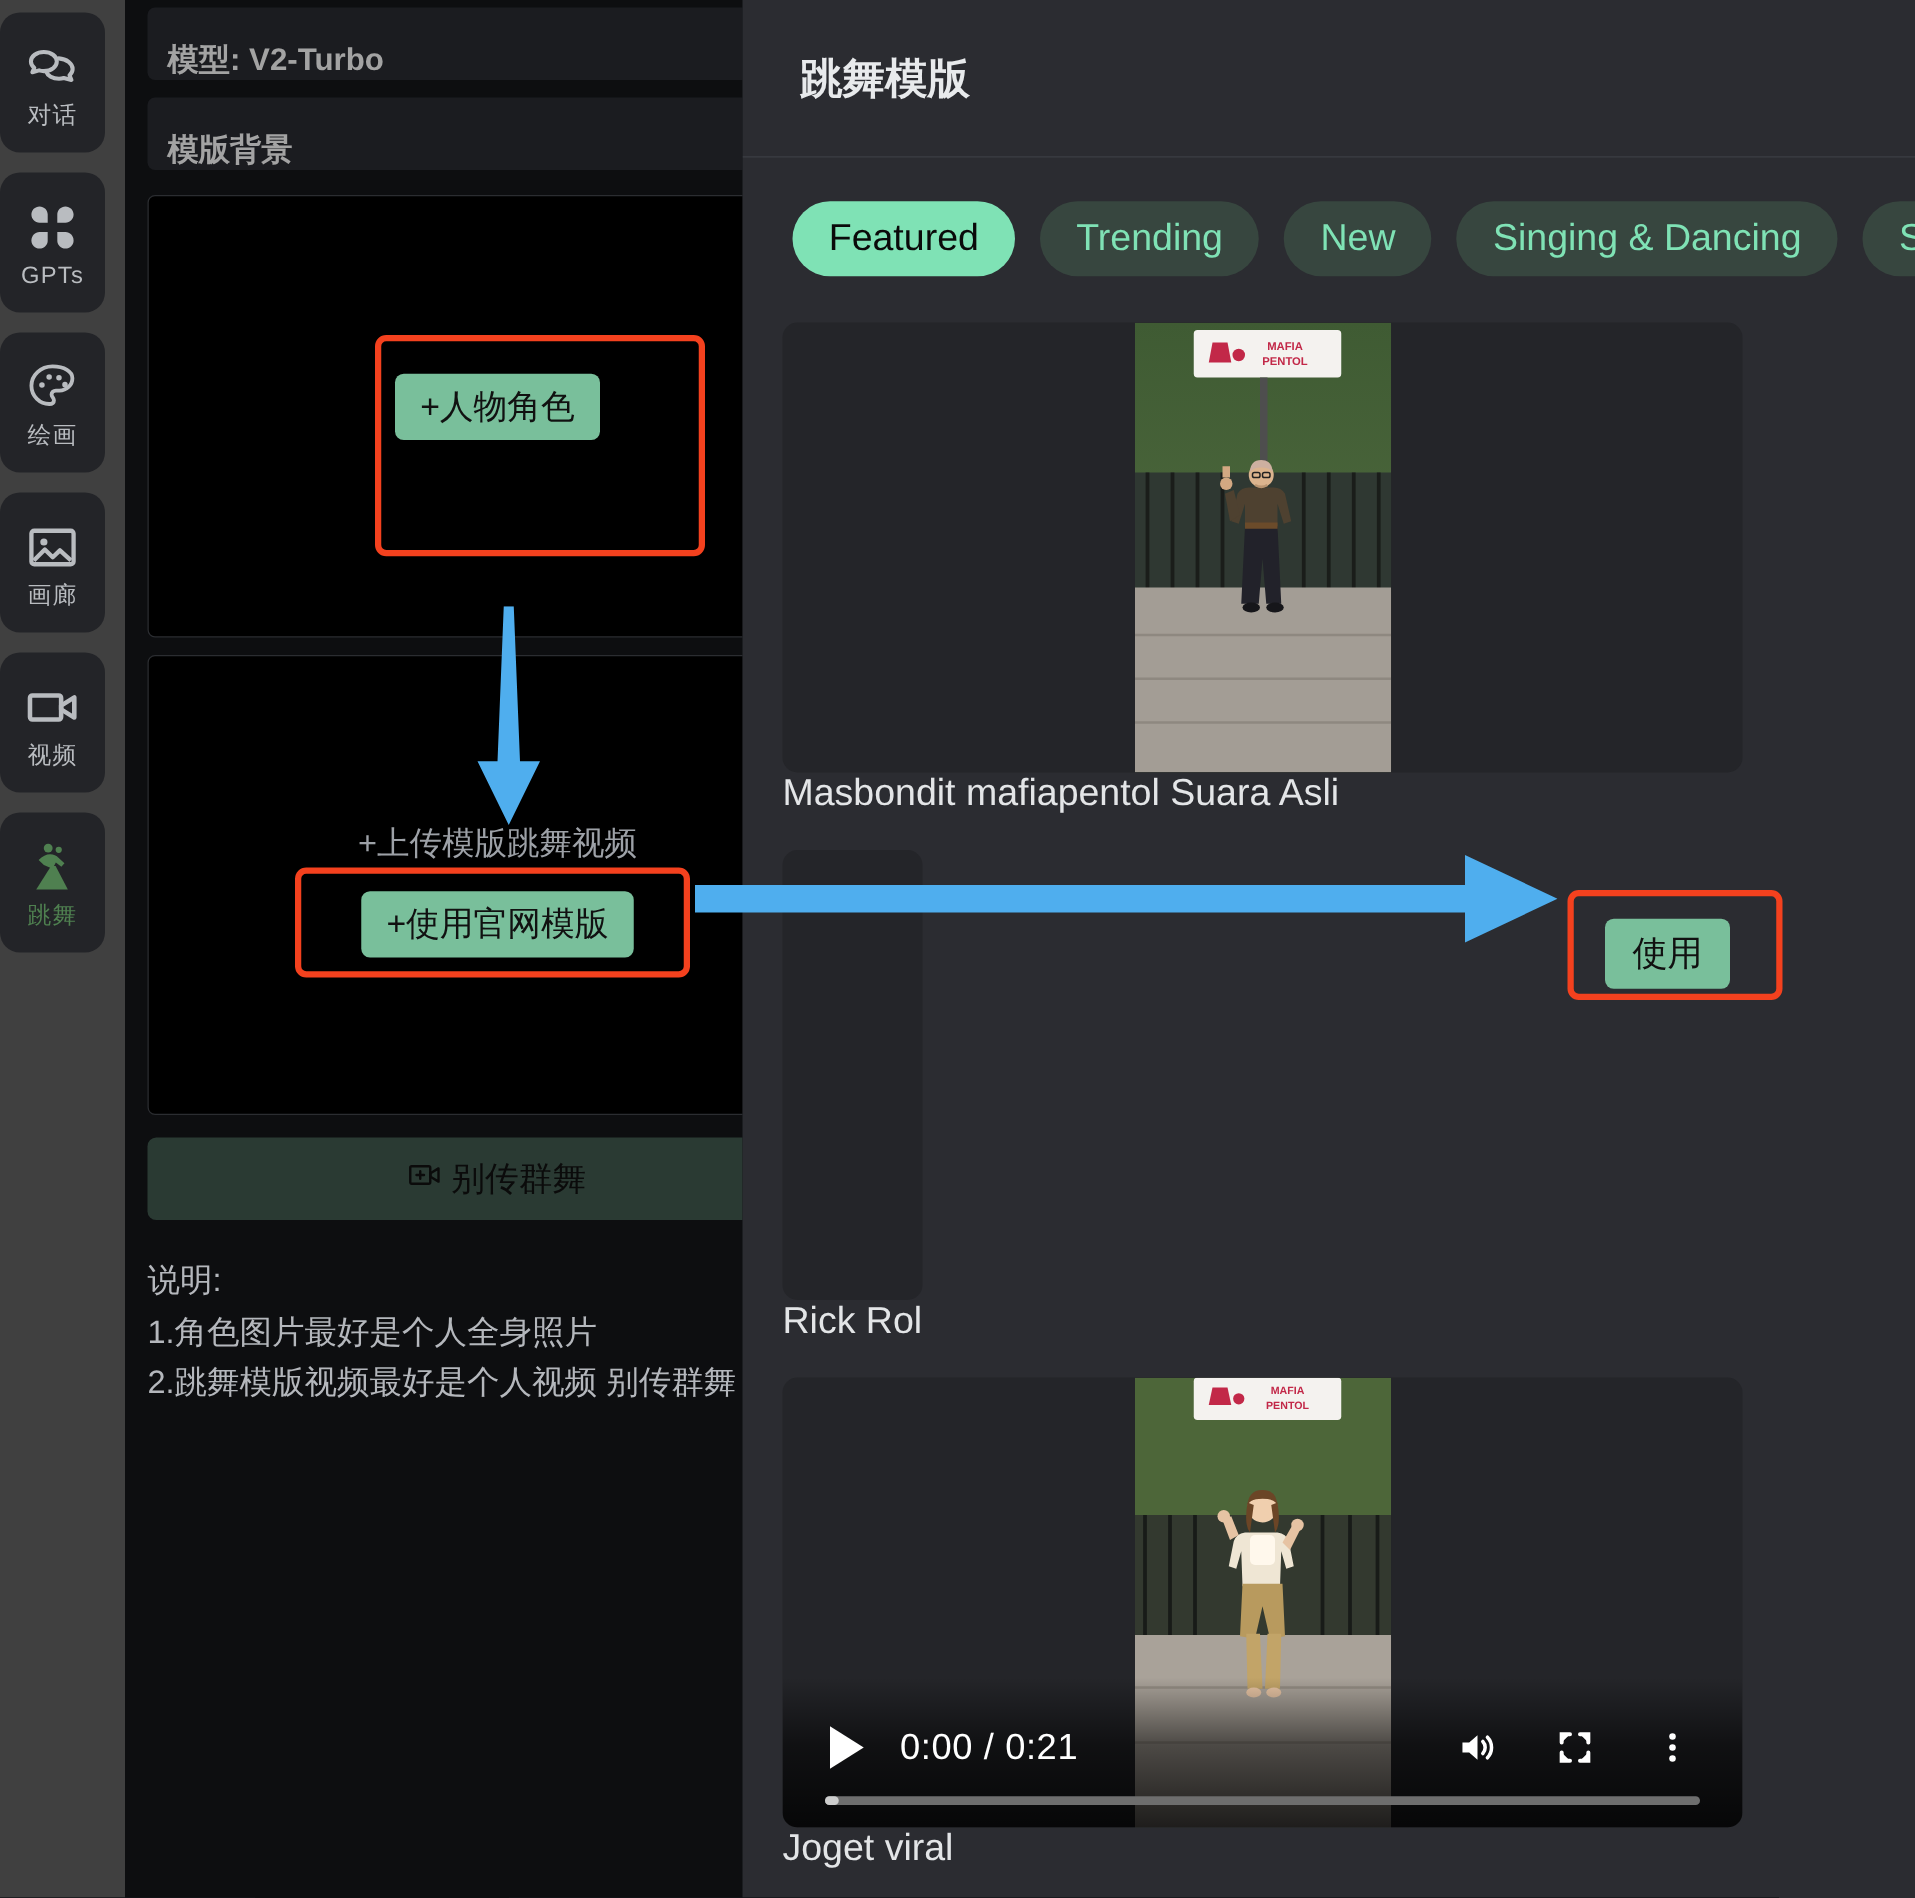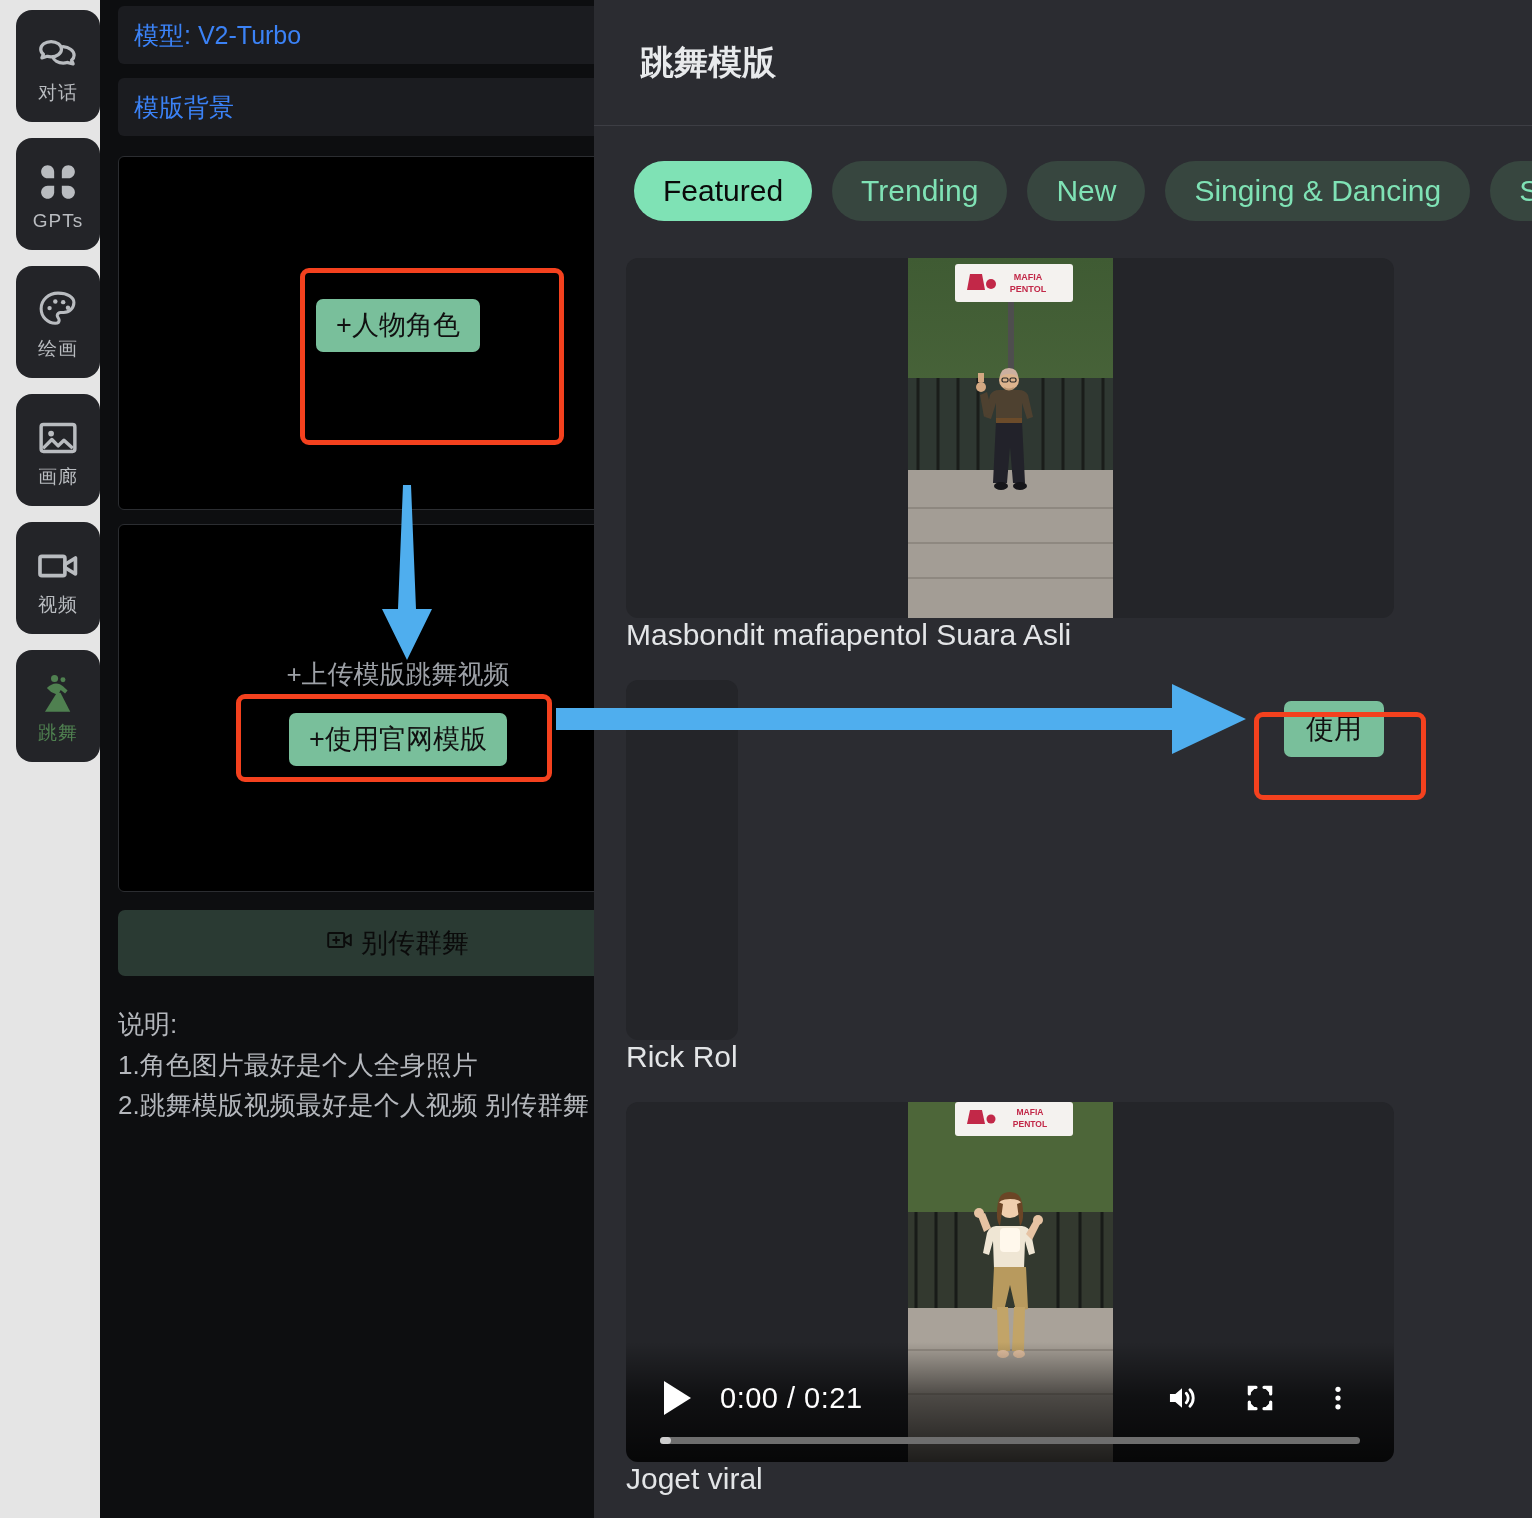--- a/index.html
+++ b/index.html
@@ -7,23 +7,23 @@
     width: 1532px; height: 1518px;
     background: #0d0e10;
     font-family: "Liberation Sans", "DejaVu Sans", sans-serif;
     overflow: hidden;
   }
   #app { position: relative; width: 1532px; height: 1518px; display: flex; }
 
   
   .sidebar {
     width: 100px; height: 100%;
-    background: #e5e5e5;
+    background: #404040;
     display: flex; flex-direction: column;
-    align-items: flex-end;
+    align-items: flex-start;
     padding-top: 10px;
     flex: 0 0 100px;
   }
   .side-item {
     width: 84px; height: 112px;
     border-radius: 16px;
     background: #232428;
     margin-bottom: 16px;
     display: flex; flex-direction: column;
     align-items: center; justify-content: center;
@@ -41,26 +41,27 @@
     width: 494px; flex: 0 0 494px;
     height: 100%;
     background: #0d0e10;
     padding: 0 0 0 18px;
     overflow: hidden;
   }
   .lp-row {
     height: 58px;
     background: #1b1c20;
     border-radius: 6px;
-    display: flex; align-items: center;
+    display: flex; align-items: flex-end;
     padding-left: 16px;
-    color: #3b82f6;
+    color: #a3a3a3;
     font-size: 25px;
     margin-top: 6px;
     width: 560px;
+    font-weight: bold;
   }
   .lp-row.second { margin-top: 14px; }
   .dropzone {
     margin-top: 20px;
     width: 560px; height: 354px;
     border: 1px solid #2b2d31;
     border-radius: 6px;
     background: #000;
     position: relative;
   }
@@ -454,18 +455,18 @@
               <div class="prog"></div>
             </div>
           </div>
         </div>
         <div class="card-title">Joget viral</div>
       </div>
 
     </div>
   </div>
 
-  <div class="usewrap" style="left:1284px; top:701px;">
+  <div class="usewrap" style="left:1284px; top:735px;">
     <button class="mintbtn" style="font-size:28px; padding:12px 22px;">使用</button>
   </div>
   <div class="redbox" style="left:1254px; top:712px; width:172px; height:88px; z-index:46;"></div>
 
 </div>
 
 </body></html>

